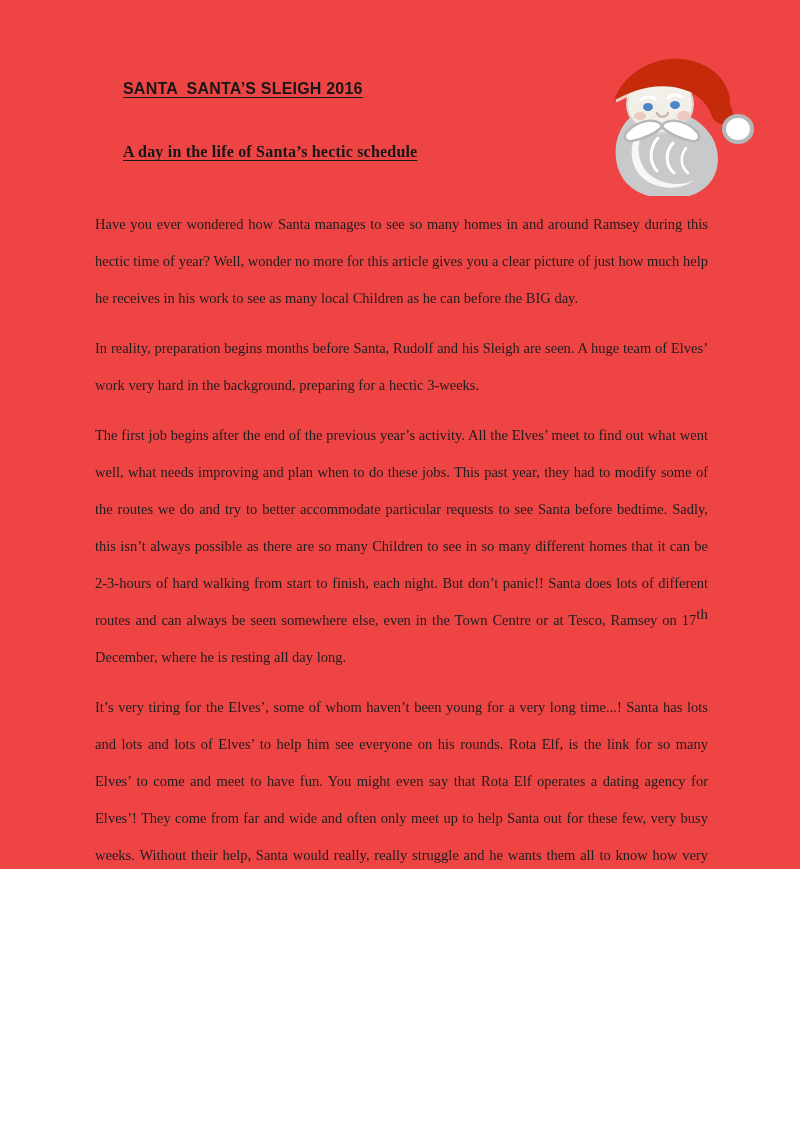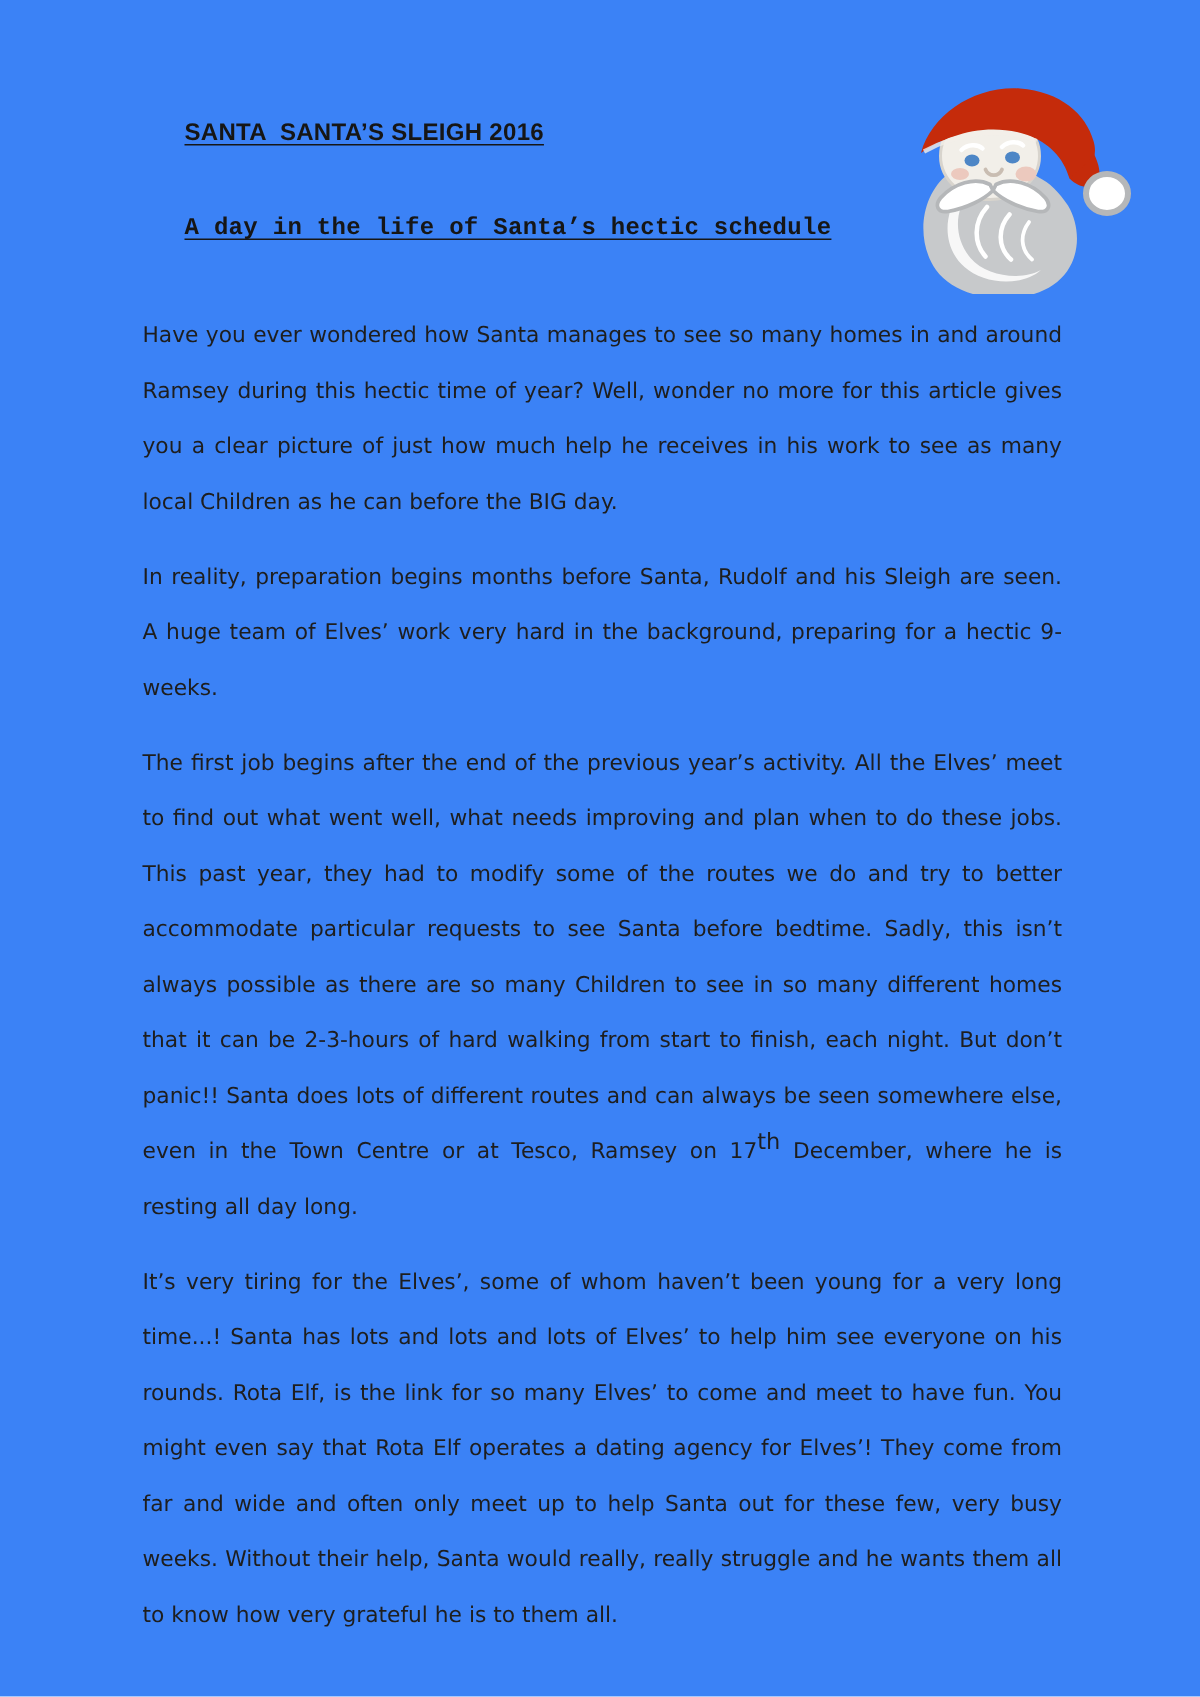--- a/index.html
+++ b/index.html
@@ -3,22 +3,22 @@
 <meta charset="utf-8">
 <style>
   html, body {
     margin: 0;
     padding: 0;
     background: #ffffff;
   }
   .page {
     position: relative;
     width: 800px;
-    height: 1131px;
-    background: #3b82f6;
+    height: 869px;
+    background: #ef4444;
     overflow: hidden;
     color: #1e1e1e;
     font-family: "DejaVu Sans", sans-serif;
   }
   .doc-title {
     position: absolute;
     left: 123px;
     top: 80px;
     margin: 0;
     font-family: "Liberation Sans", sans-serif;
@@ -28,21 +28,21 @@
     text-decoration: underline;
     text-underline-offset: 3px;
     white-space: pre-wrap;
     letter-spacing: 0.2px;
   }
   .doc-subtitle {
     position: absolute;
     left: 123px;
     top: 143px;
     margin: 0;
-    font-family: Liberation Mono, monospace;
+    font-family: Liberation Serif, serif;
     font-weight: bold;
     font-size: 16px;
     color: #161616;
     text-decoration: underline;
     text-underline-offset: 3px;
     white-space: pre-wrap;
     letter-spacing: 0.2px;
   }
   .santa-art {
     position: absolute;
@@ -56,20 +56,21 @@
     left: 95px;
     top: 206px;
     width: 613px;
     font-size: 14.5px;
     line-height: 37px;
     text-align: justify;
     color: #1e1e1e;
   }
   .body-text p {
     margin: 0 0 13px 0;
+    font-family: Liberation Serif, serif;
   }
   .body-text sup {
     font-size: 15px;
     line-height: 0;
     vertical-align: super;
   }
 </style>
 </head>
 <body>
 
@@ -108,18 +109,18 @@
     <ellipse cx="88" cy="72" rx="7" ry="5" fill="#ecc9be"></ellipse>
 
     <path d="M61 69 C63 74 70 74 72 69" stroke="#c9bdb2" stroke-width="2.5" fill="none" stroke-linecap="round"></path>
 
     <path d="M64 79 C54 74 40 78 31 88 C27 93 29 98 36 97 C48 95 60 89 66 83 Z" fill="#ffffff" stroke="#b5b7b9" stroke-width="2.5" stroke-linejoin="round"></path>
     <path d="M68 79 C78 74 92 78 101 88 C105 93 103 98 96 97 C84 95 72 89 66 83 Z" fill="#ffffff" stroke="#b5b7b9" stroke-width="2.5" stroke-linejoin="round"></path>
   </svg>
 
   <div class="body-text">
     <p>Have you ever wondered how Santa manages to see so many homes in and around Ramsey during this hectic time of year? Well, wonder no more for this article gives you a clear picture of just how much help he receives in his work to see as many local Children as he can before the BIG day.</p>
-    <p>In reality, preparation begins months before Santa, Rudolf and his Sleigh are seen. A huge team of Elves’ work very hard in the background, preparing for a hectic 9-weeks.</p>
+    <p>In reality, preparation begins months before Santa, Rudolf and his Sleigh are seen. A huge team of Elves’ work very hard in the background, preparing for a hectic 3-weeks.</p>
     <p><span>The first job begins after the end of the previous year’s activity. All the Elves’ meet to find out what went well, what needs improving and plan when to do these jobs. This past year, they had to modify some of the routes we do and try to better accommodate particular requests to see Santa before bedtime. Sadly, this isn’t always possible as there are so many Children to see in so many different homes that it can be 2-3-hours of hard walking from start to finish, each night. But don’t panic!! Santa does lots of different routes and can always be seen somewhere else, even in the Town Centre or at Tesco, Ramsey on 17</span><sup>th</sup><span> December, where he is resting all day long.</span></p>
     <p>It’s very tiring for the Elves’, some of whom haven’t been young for a very long time...!  Santa has lots and lots and lots of Elves’ to help him see everyone on his rounds. Rota Elf, is the link for so many Elves’ to come and meet to have fun. You might even say that Rota Elf operates a dating agency for Elves’! They come from far and wide and often only meet up to help Santa out for these few, very busy weeks. Without their help, Santa would really, really struggle and he wants them all to know how very grateful he is to them all.</p>
   </div>
 
 </div>
 
 </body></html>

